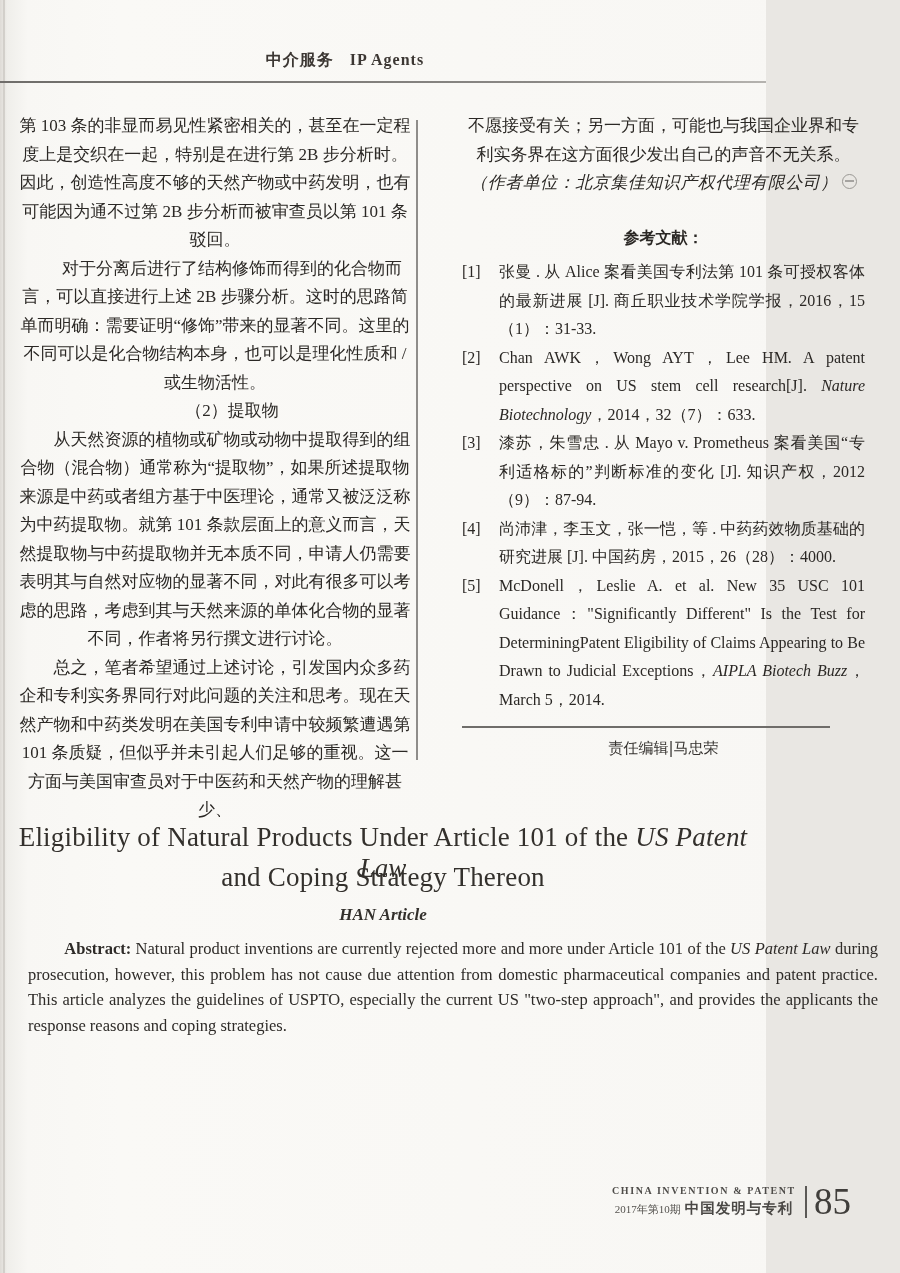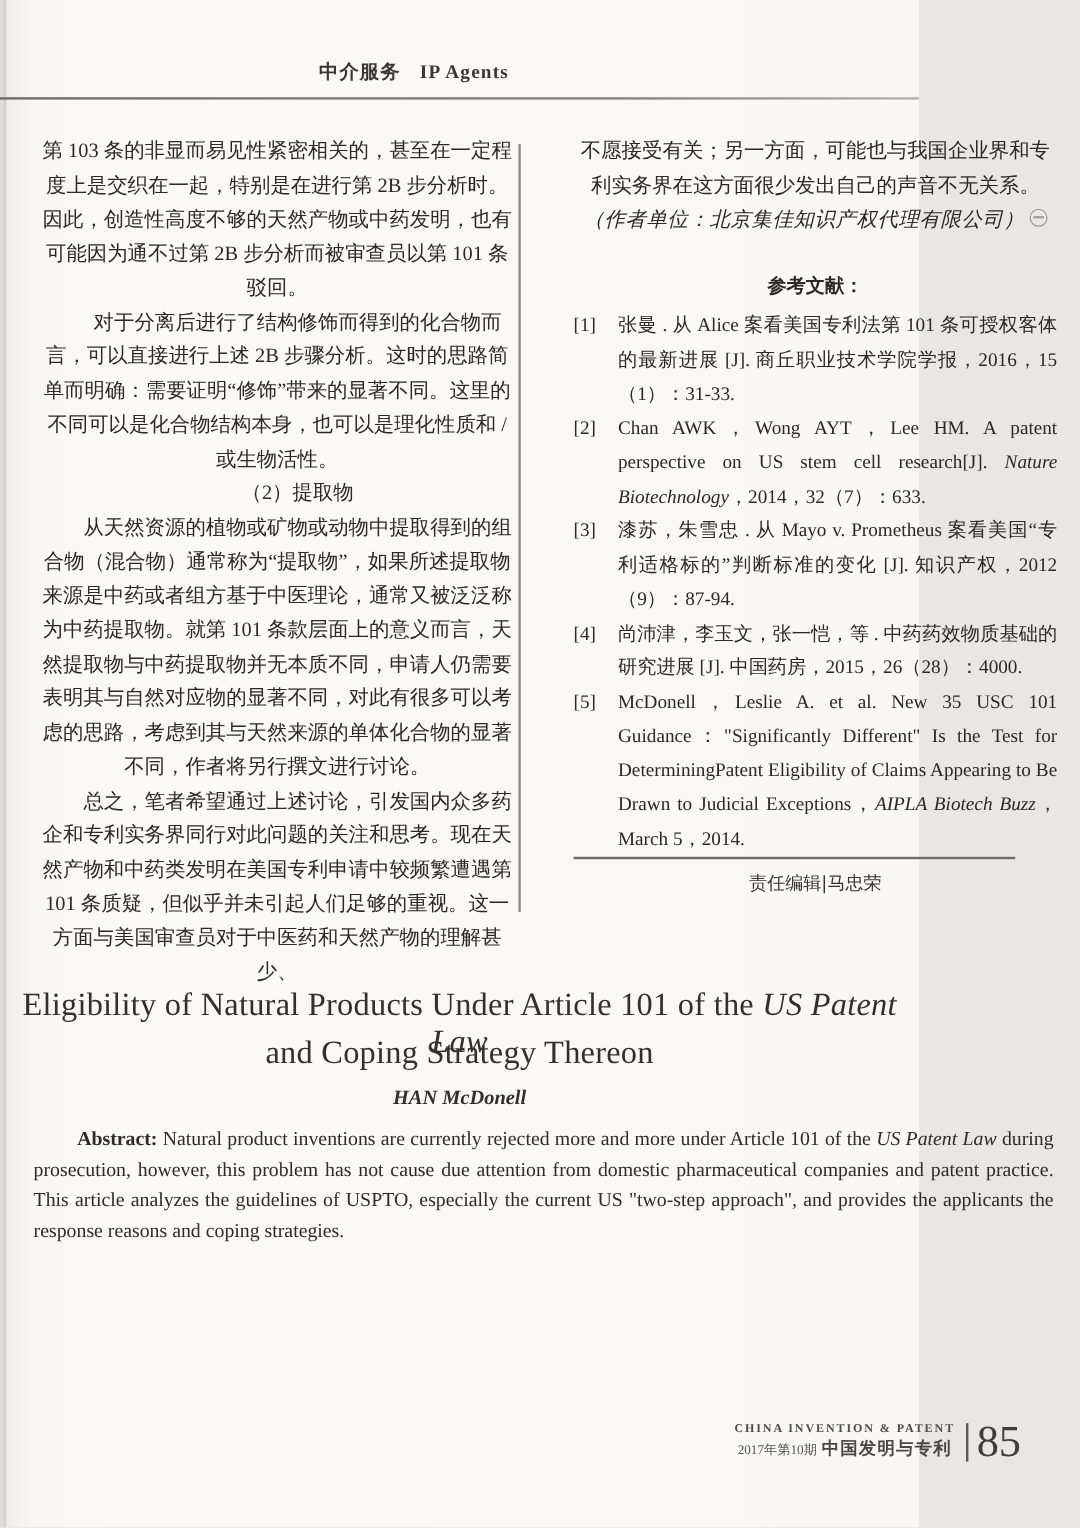--- a/index.html
+++ b/index.html
@@ -31,21 +31,21 @@
   .page-header .en{
     font-family:"Liberation Serif","DejaVu Serif",serif;
     font-weight:bold;font-size:16px;margin-left:16px;
   }
   .header-rule{
     position:absolute;top:81px;left:0;right:0;height:2px;
     background:linear-gradient(90deg,#6f6d6a 0%,#8a8885 70%,#b5b3af 100%);
   }
   
   .columns{
-    position:absolute;top:112px;left:35px;width:845px;height:680px;
+    position:absolute;top:112px;left:19px;width:845px;height:680px;
     font-size:17px;line-height:28.5px;text-align:justify;
   }
   .col-divider{
     position:absolute;left:397px;top:8px;height:640px;width:1.5px;
     background:#8f8d8a;
   }
   .col-left{position:absolute;left:0;top:0;width:392px;}
   .col-right{position:absolute;left:443px;top:0;width:403px;}
   .col-left p,.col-right p{margin:0;text-align:center;}
   p.indent{text-indent:2em;}
@@ -59,21 +59,21 @@
   }
   
   .ref-heading{
     font-family:"DejaVu Sans","Liberation Sans",sans-serif;
     font-weight:bold;font-size:16px;margin:26px 0 6px 0 !important;
     text-align:left;
   }
   .ref-item{display:flex;font-size:16px;line-height:28.5px;}
   .ref-num{width:37px;flex:0 0 37px;}
   .ref-text{flex:1;text-align:justify;}
-  .editor-block{margin-top:0;}
+  .editor-block{margin-top:12px;}
   .editor-rule{height:1.5px;background:#6f6d6a;width:368px;}
   .editor-note{
     text-align:right;font-size:15px;margin-top:6px !important;
     font-family:"DejaVu Sans","Liberation Sans",sans-serif;color:#35322f;
   }
   
   .en-title{
     position:absolute;left:0;right:0;text-align:center;
     font-weight:normal;color:#33302c;
     font-size:27px;letter-spacing:.2px;
@@ -158,21 +158,21 @@
 
       <div class="editor-block">
         <div class="editor-rule"></div>
         <p class="editor-note">责任编辑|马忠荣</p>
       </div>
     </div>
   </div>
 
   <div class="en-title l1"><span>Eligibility of Natural Products Under Article 101 of the </span><i>US Patent Law</i></div>
   <div class="en-title l2">and Coping Strategy Thereon</div>
-  <div class="en-author">HAN McDonell</div>
+  <div class="en-author">HAN Article</div>
 
   <div class="en-abstract">
     <p><b>Abstract:</b><span> Natural product inventions are currently rejected more and more under Article 101 of the </span><i>US Patent Law</i><span> during prosecution, however, this problem has not cause due attention from domestic pharmaceutical companies and patent practice. This article analyzes the guidelines of USPTO, especially the current US "two-step approach", and provides the applicants the response reasons and coping strategies.</span></p>
   </div>
 
   <div class="footer">
     <div class="footer-text">
       <div class="footer-journal-en">CHINA INVENTION &amp; PATENT</div>
       <div class="footer-cnline">
         <span class="footer-issue">2017年第10期</span>

